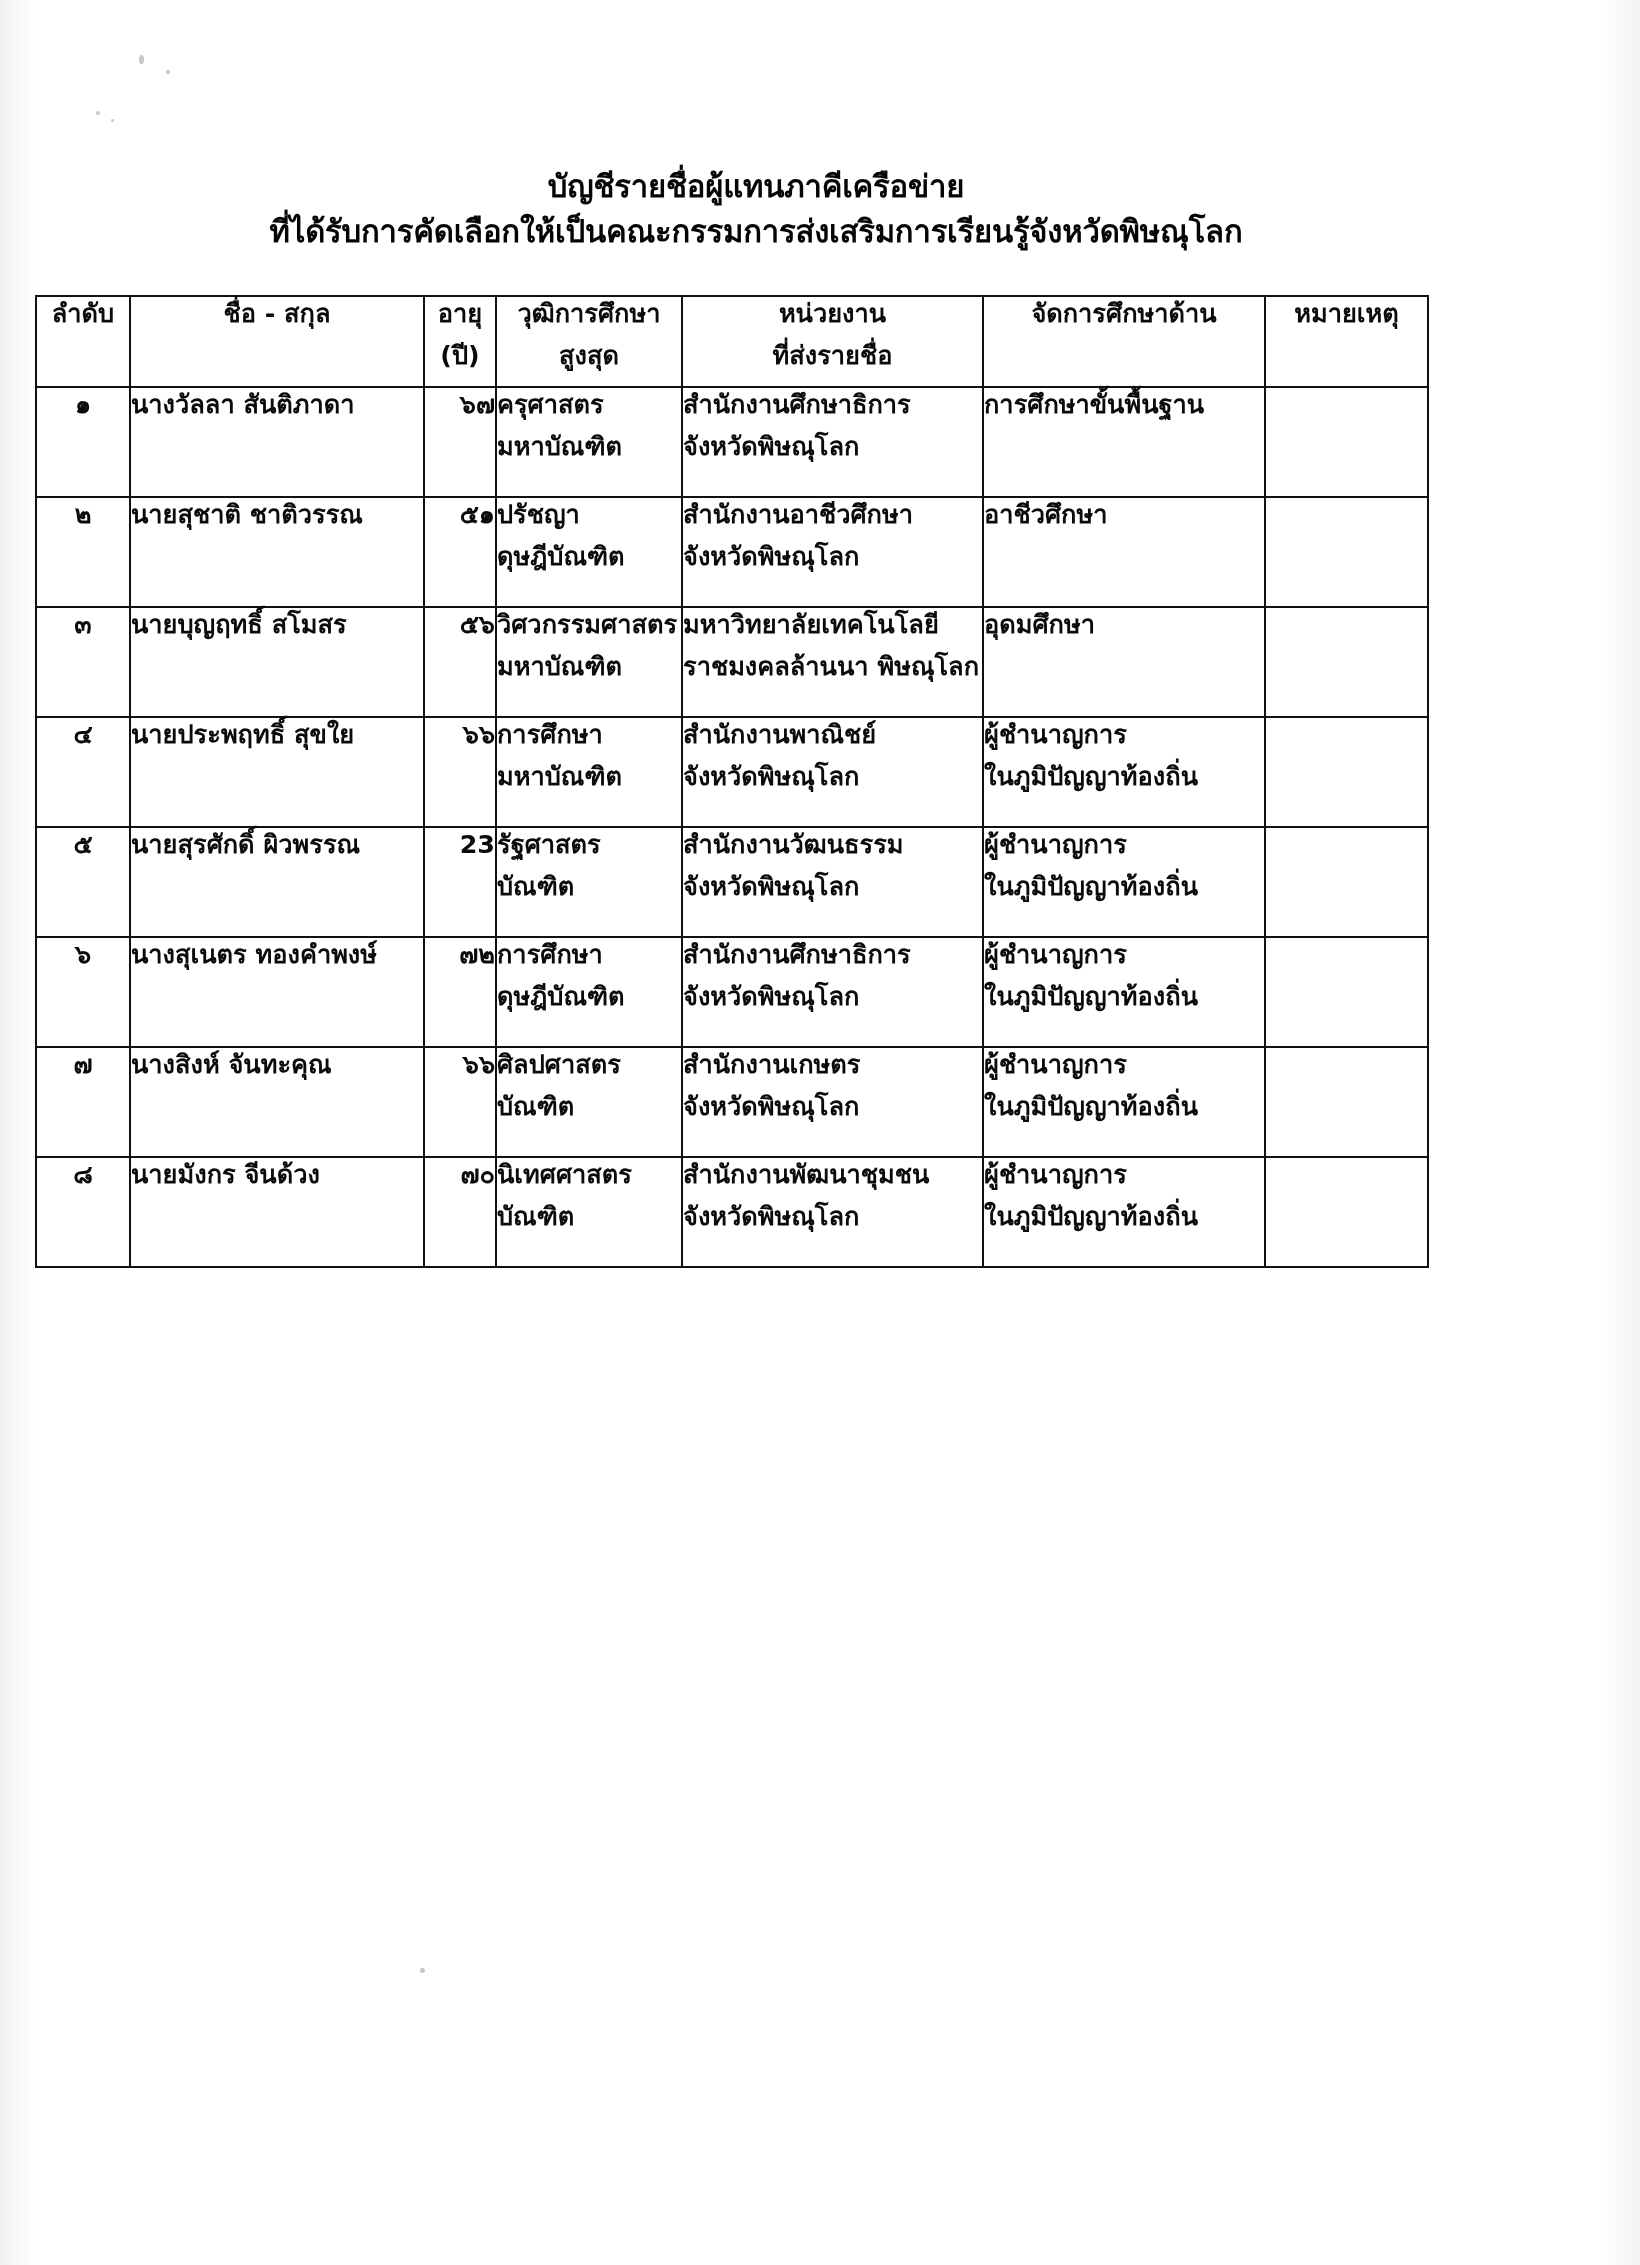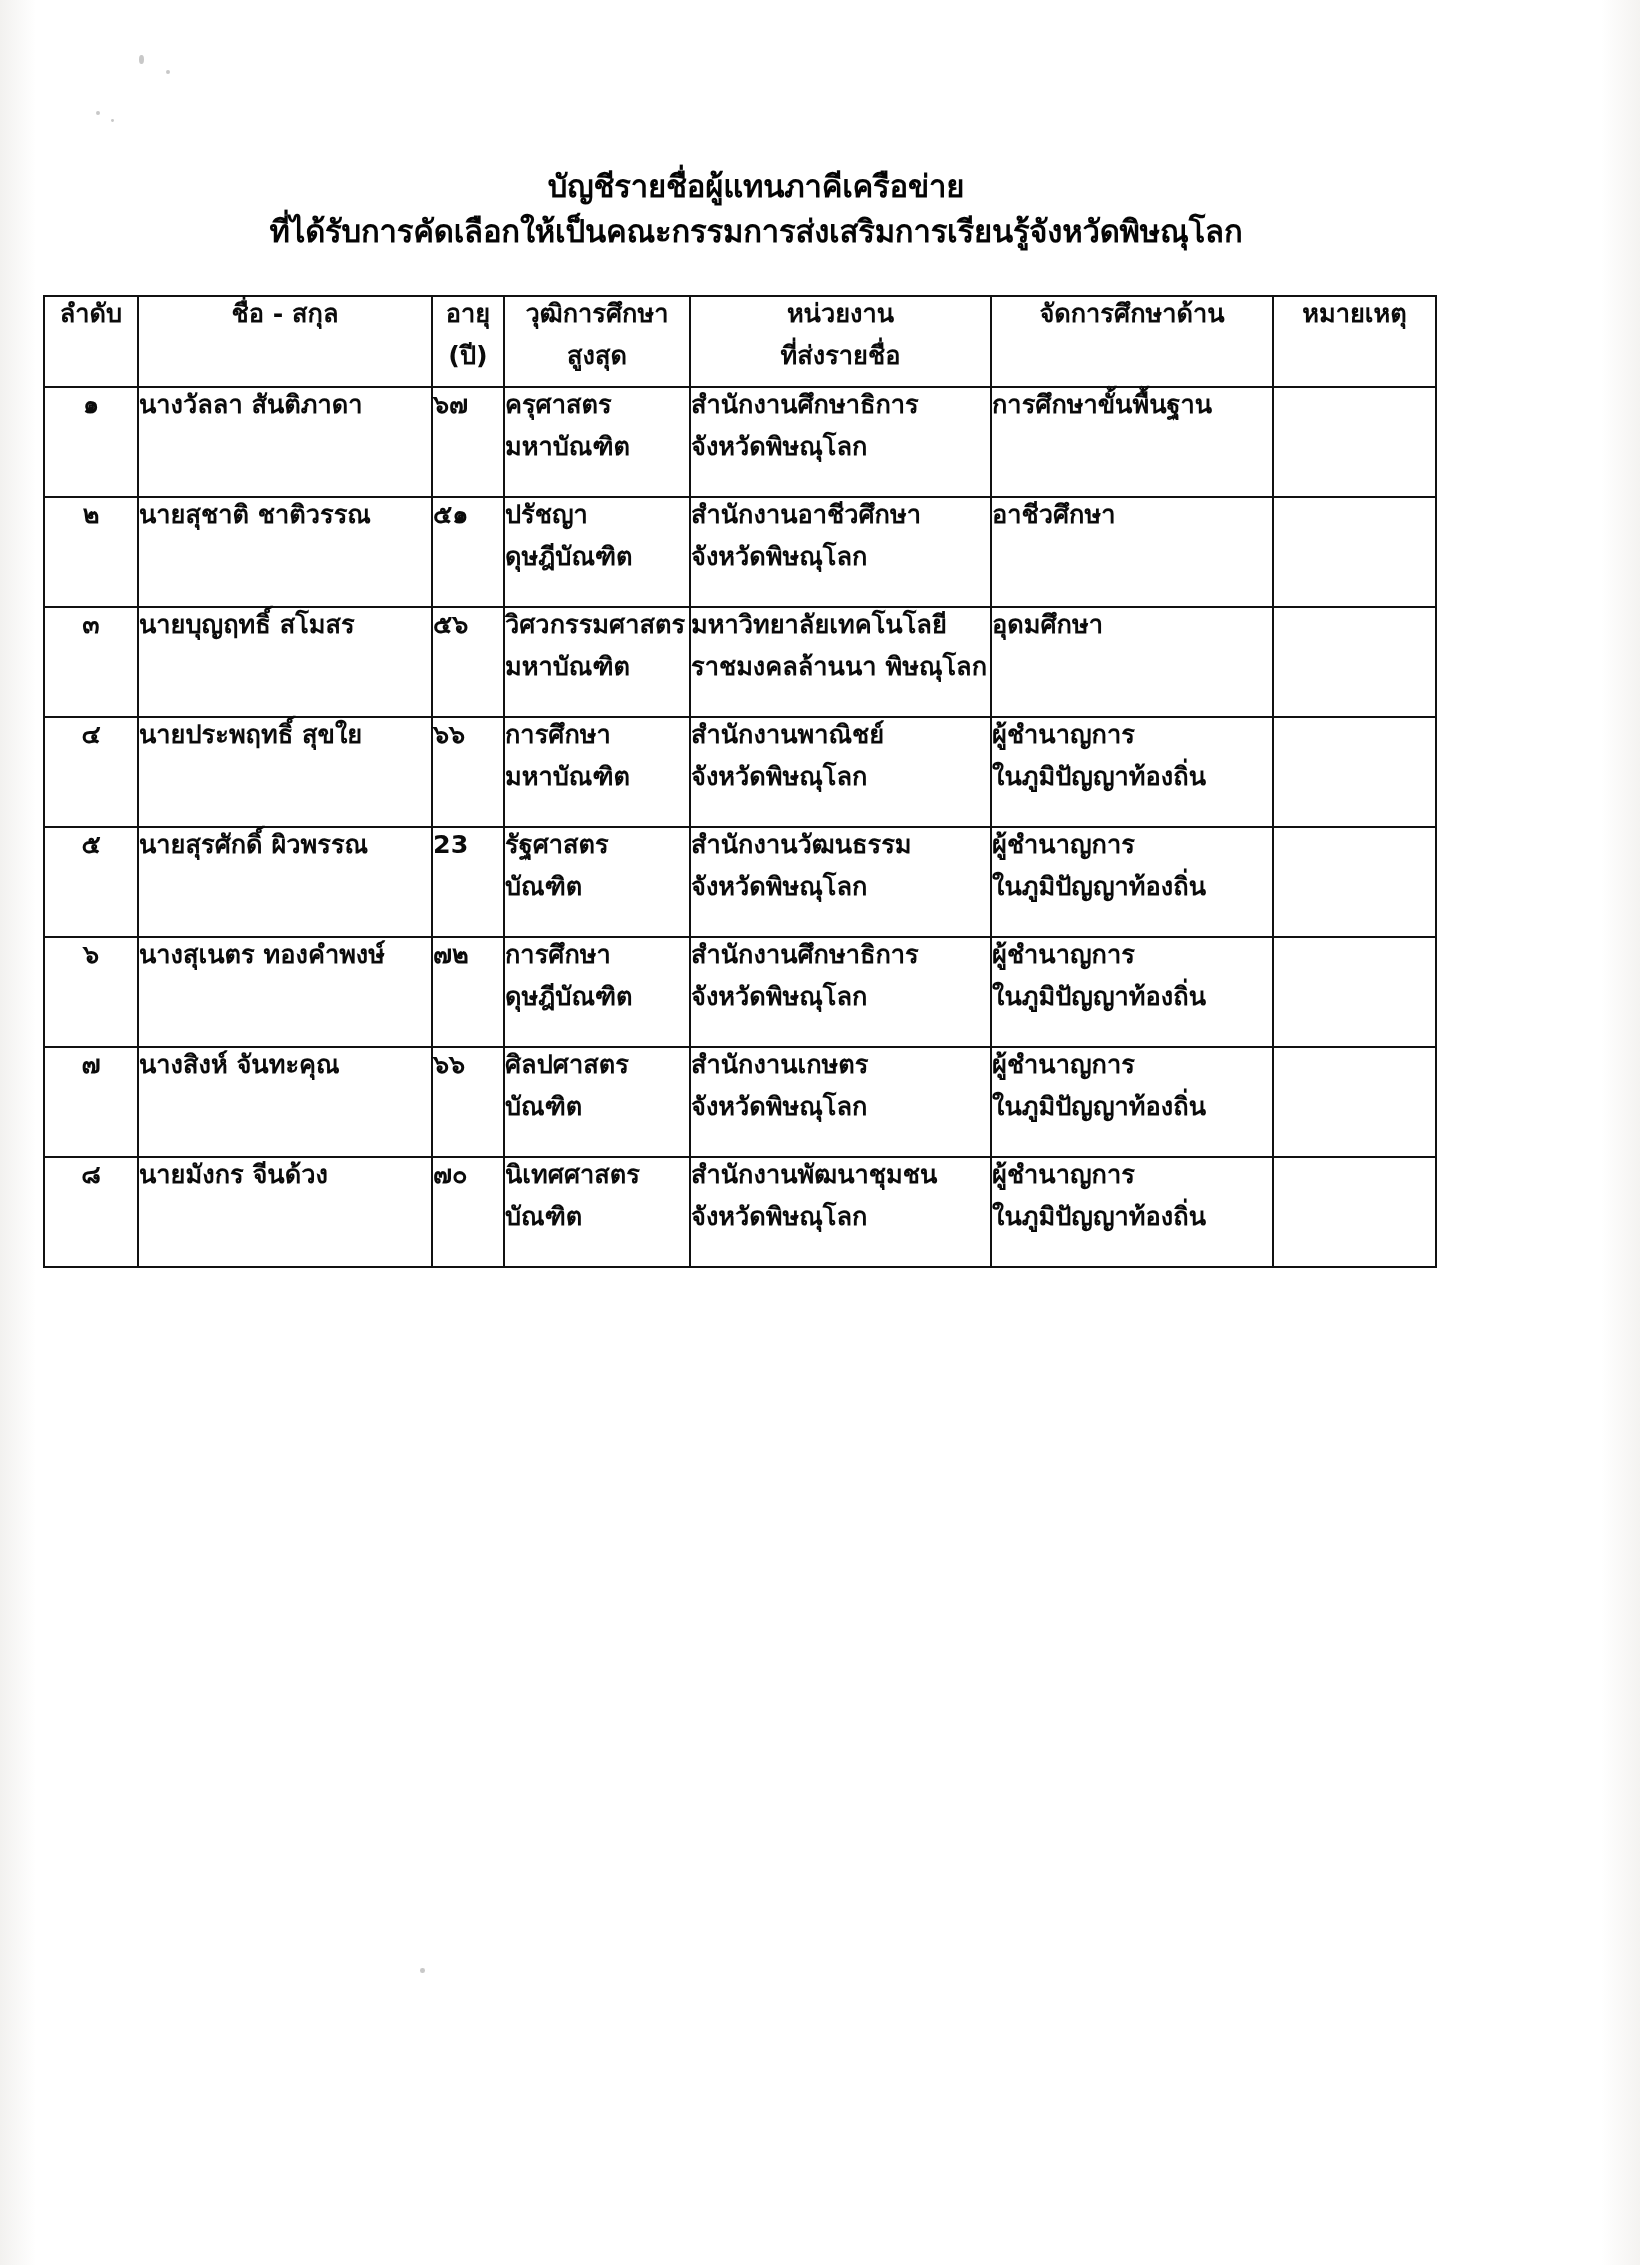--- a/index.html
+++ b/index.html
@@ -50,21 +50,21 @@
     font-weight: 700;
     letter-spacing: -0.2px;
     line-height: 1.30;
     color: #050505;
   }
   .title-line-1 { font-size: 31px; }
   .title-line-2 { font-size: 31px; margin-top: 5px; }
 
   table.listing {
     position: absolute;
-    left: 43px;
+    left: 35px;
     top: 295px;
     width: 1323px;
     border-collapse: collapse;
     table-layout: fixed;
   }
   table.listing th,
   table.listing td {
     border: 2.1px solid #111111;
     vertical-align: top;
     padding: 0;
@@ -98,21 +98,21 @@
   }
   td.cell-no {
     text-align: center;
     padding-top: 15px;
   }
   td.cell-name {
     padding: 15px 0 0 21px;
     text-align: left;
   }
   td.cell-age {
-    text-align: left;
+    text-align: right;
     padding-top: 15px;
   }
   td.cell-degree {
     padding: 13px 0 0 11.3px;
   }
   td.cell-agency {
     padding: 13px 0 0 11.3px;
   }
   td.cell-field {
     padding: 13px 0 0 11.3px;

